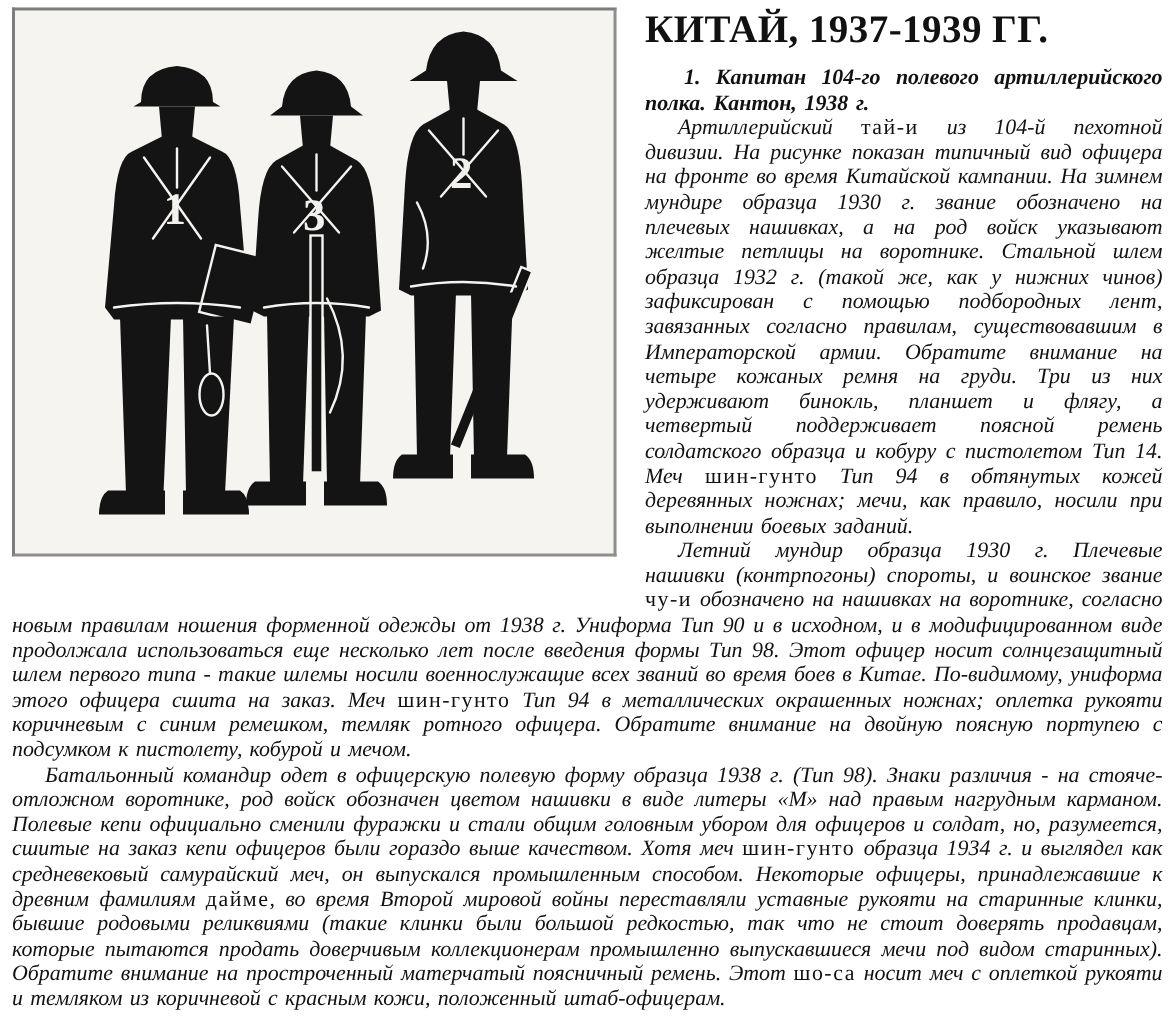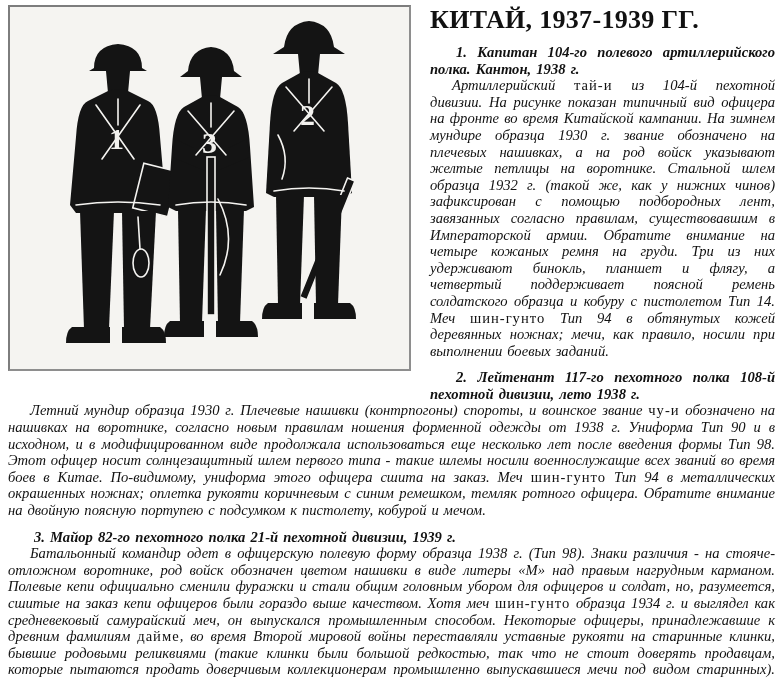--- a/index.html
+++ b/index.html
@@ -151,19 +151,17 @@
         </g>
       </svg>
     </div>
   </div>
 
   <h1 class="doc-title">КИТАЙ, 1937-1939 ГГ.</h1>
 
   <p class="sec-heading">1. Капитан 104-го полевого артиллерийского полка. Кантон, 1938 г.</p>
   <p class="sec-body"><span>Артиллерийский </span><span class="run-term">тай-и</span><span> из 104-й пехотной дивизии. На рисунке показан типичный вид офицера на фронте во время Китайской кампании. На зимнем мундире образца 1930 г. звание обозначено на плечевых нашивках, а на род войск указывают желтые петлицы на воротнике. Стальной шлем образца 1932 г. (такой же, как у нижних чинов) зафиксирован с помощью подбородных лент, завязанных согласно правилам, существовавшим в Императорской армии. Обратите внимание на четыре кожаных ремня на груди. Три из них удерживают бинокль, планшет и флягу, а четвертый поддерживает поясной ремень солдатского образца и кобуру с пистолетом Тип 14. Меч </span><span class="run-term">шин-гунто</span><span> Тип 94 в обтянутых кожей деревянных ножнах; мечи, как правило, носили при выполнении боевых заданий.</span></p>
 
-  <p class="sec-heading">2. Лейтенант 117-го пехотного полка 108-й пехотной дивизии, лето 1938 г.</p>
   <p class="sec-body"><span>Летний мундир образца 1930 г. Плечевые нашивки (контрпогоны) спороты, и воинское звание </span><span class="run-term">чу-и</span><span> обозначено на нашивках на воротнике, согласно новым правилам ношения форменной одежды от 1938 г. Униформа Тип 90 и в исходном, и в модифицированном виде продолжала использоваться еще несколько лет после введения формы Тип 98. Этот офицер носит солнцезащитный шлем первого типа - такие шлемы носили военнослужащие всех званий во время боев в Китае. По-видимому, униформа этого офицера сшита на заказ. Меч </span><span class="run-term">шин-гунто</span><span> Тип 94 в металлических окрашенных ножнах; оплетка рукояти коричневым с синим ремешком, темляк ротного офицера. Обратите внимание на двойную поясную портупею с подсумком к пистолету, кобурой и мечом.</span></p>
 
-  <p class="sec-heading">3. Майор 82-го пехотного полка 21-й пехотной дивизии, 1939 г.</p>
   <p class="sec-body"><span>Батальонный командир одет в офицерскую полевую форму образца 1938 г. (Тип 98). Знаки различия - на стояче-отложном воротнике, род войск обозначен цветом нашивки в виде литеры «М» над правым нагрудным карманом. Полевые кепи официально сменили фуражки и стали общим головным убором для офицеров и солдат, но, разумеется, сшитые на заказ кепи офицеров были гораздо выше качеством. Хотя меч </span><span class="run-term">шин-гунто</span><span> образца 1934 г. и выглядел как средневековый самурайский меч, он выпускался промышленным способом. Некоторые офицеры, принадлежавшие к древним фамилиям </span><span class="run-term">дайме</span><span>, во время Второй мировой войны переставляли уставные рукояти на старинные клинки, бывшие родовыми реликвиями (такие клинки были большой редкостью, так что не стоит доверять продавцам, которые пытаются продать доверчивым коллекционерам промышленно выпускавшиеся мечи под видом старинных). Обратите внимание на простроченный матерчатый поясничный ремень. Этот </span><span class="run-term">шо-са</span><span> носит меч с оплеткой рукояти и темляком из коричневой с красным кожи, положенный штаб-офицерам.</span></p>
 
 </div>
 
 </body></html>

